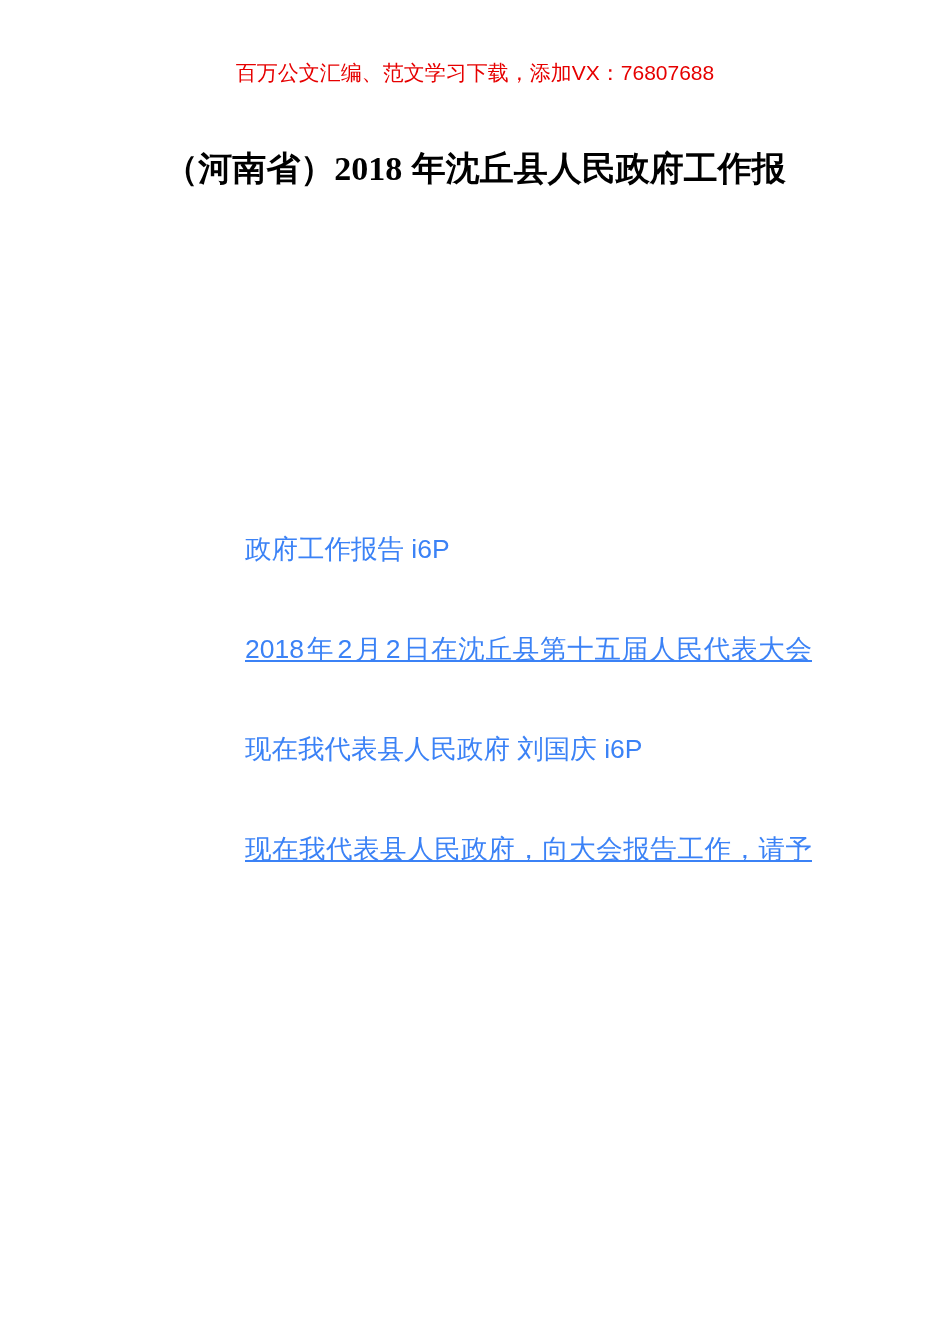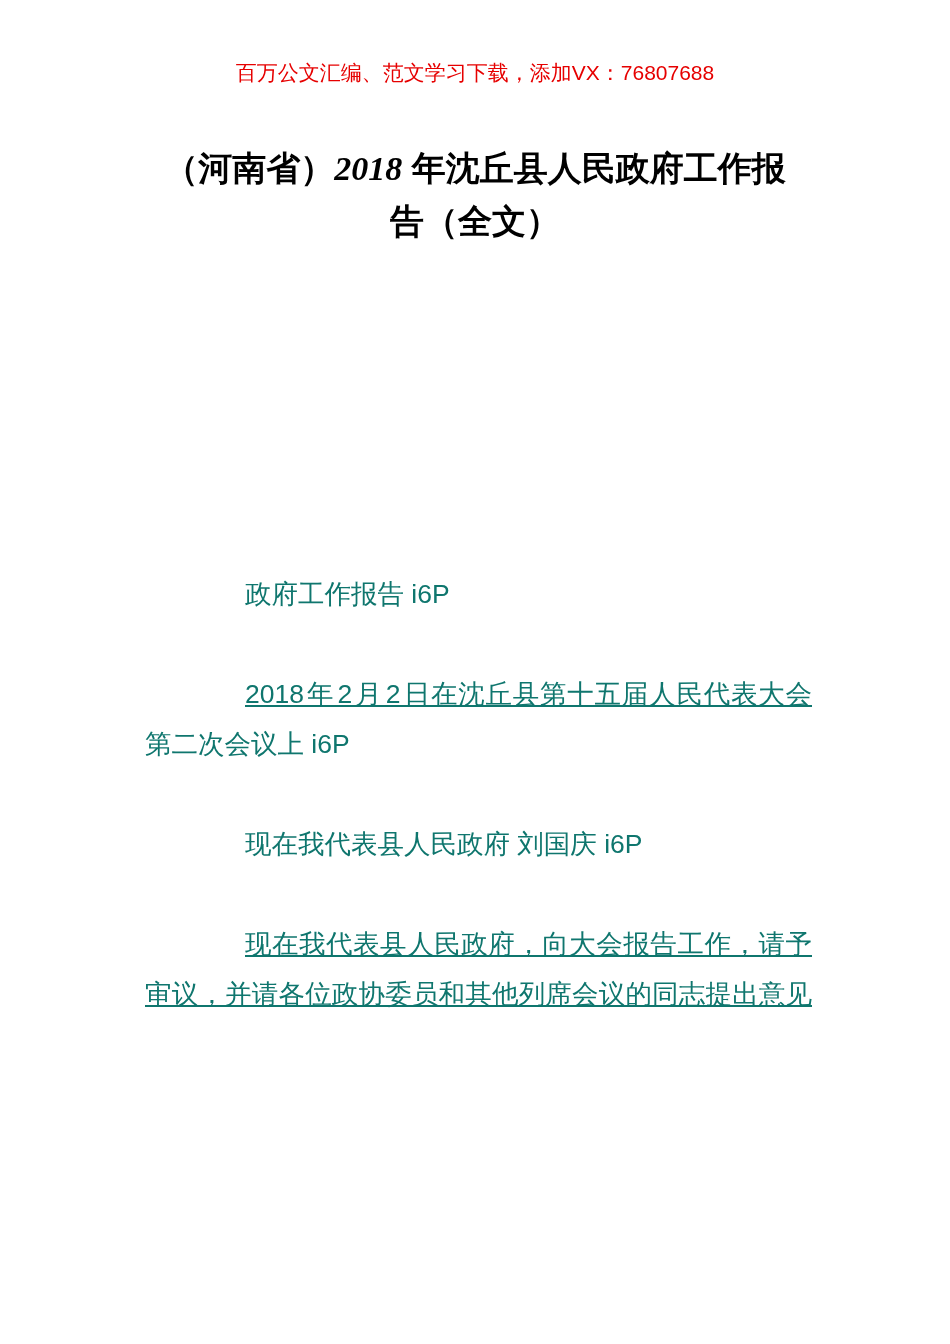--- a/index.html
+++ b/index.html
@@ -39,30 +39,29 @@
     font-weight: 700;
     color: #000000;
   }
   .title .t-line {
     display: block;
     white-space: nowrap;
   }
   .title .year {
     font-family: "Liberation Serif", "DejaVu Serif", serif;
     font-weight: 700;
-    font-style: italic;
   }
   .doc-body {
     position: absolute;
     left: 145px;
-    top: 569px;
+    top: 524px;
     width: 667px;
     font-size: 26.5px;
     line-height: 50px;
-    color: #0f766e;
+    color: #3b82f6;
   }
   .para {
     margin: 0 0 50px 0;
   }
   .line {
     display: block;
   }
   .line.indent {
     text-indent: 100px;
   }
@@ -78,39 +77,36 @@
 </style>
 </head>
 <body>
 
 <div class="page">
 
   <div class="promo">百万公文汇编、范文学习下载，添加VX：76807688</div>
 
   <h1 class="title">
     <span class="t-line"><span>（河南省）</span><span class="year">2018</span><span> 年沈丘县人民政府工作报</span></span>
-    <span class="t-line">告（全文）</span>
   </h1>
 
   <div class="doc-body">
 
     <div class="para">
       <div class="line indent">政府工作报告 i6P</div>
     </div>
 
     <div class="para">
       <div class="line indent fill tight">2018 年 2 月 2 日在沈丘县第十五届人民代表大会</div>
-      <div class="line">第二次会议上 i6P</div>
     </div>
 
     <div class="para">
       <div class="line indent">现在我代表县人民政府 刘国庆 i6P</div>
     </div>
 
 
     <div class="para">
       <div class="line indent fill">现在我代表县人民政府，向大会报告工作，请予</div>
-      <div class="line fill">审议，并请各位政协委员和其他列席会议的同志提出意见</div>
     </div>
 
   </div>
 
 </div>
 
 </body></html>

